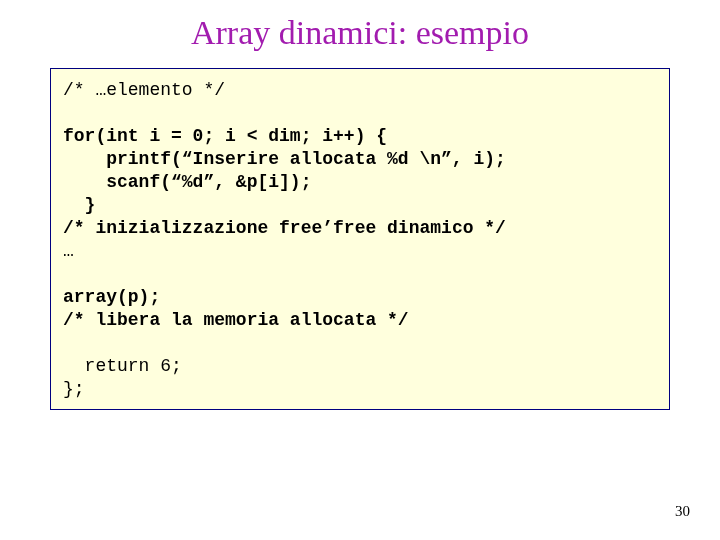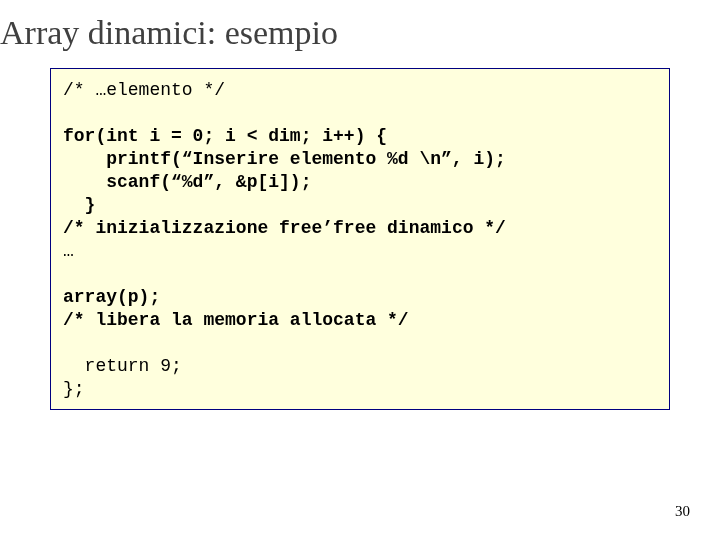--- a/index.html
+++ b/index.html
@@ -5,22 +5,23 @@
   * { box-sizing: border-box; }
   body {
     margin: 0;
     width: 720px;
     height: 540px;
     background: #ffffff;
     font-family: "Times New Roman", Times, serif;
     position: relative;
   }
   .title {
-    color: #404040;
+    color: #a21caf;
     font-size: 34px;
+    text-align: center;
     margin: 14px 0 16px 0;
     font-weight: normal;
   }
   .codebox {
     margin: 0 50px;
     border: 1px solid #000080;
     background: #ffffdd;
     padding: 10px 12px 8px 12px;
     font-family: "Courier New", Courier, monospace;
     font-size: 18px;
@@ -39,25 +40,25 @@
   }
 </style>
 </head>
 <body>
 
 <h1 class="title">Array dinamici: esempio</h1>
 
 <div class="codebox"><span>/* …elemento */</span>
 <span></span>
 <b>for(int i = 0; i &lt; dim; i++) {</b>
-<b>    printf(“Inserire elemento %d \n”, i);</b>
+<b>    printf(“Inserire allocata %d \n”, i);</b>
 <b>    scanf(“%d”, &amp;p[i]);</b>
 <b>  }</b>
 <b><span>/* inizializzazione free</span><span>’</span><span>free dinamico */</span></b>
 <span>…</span>
 <span></span>
 <b>array(p);</b>
 <b>/* libera la memoria allocata */</b>
 <span></span>
-<span>  return 9;</span>
+<span>  return 6;</span>
 <span>};</span></div>
 
 <div class="page-number">30</div>
 
 </body></html>

